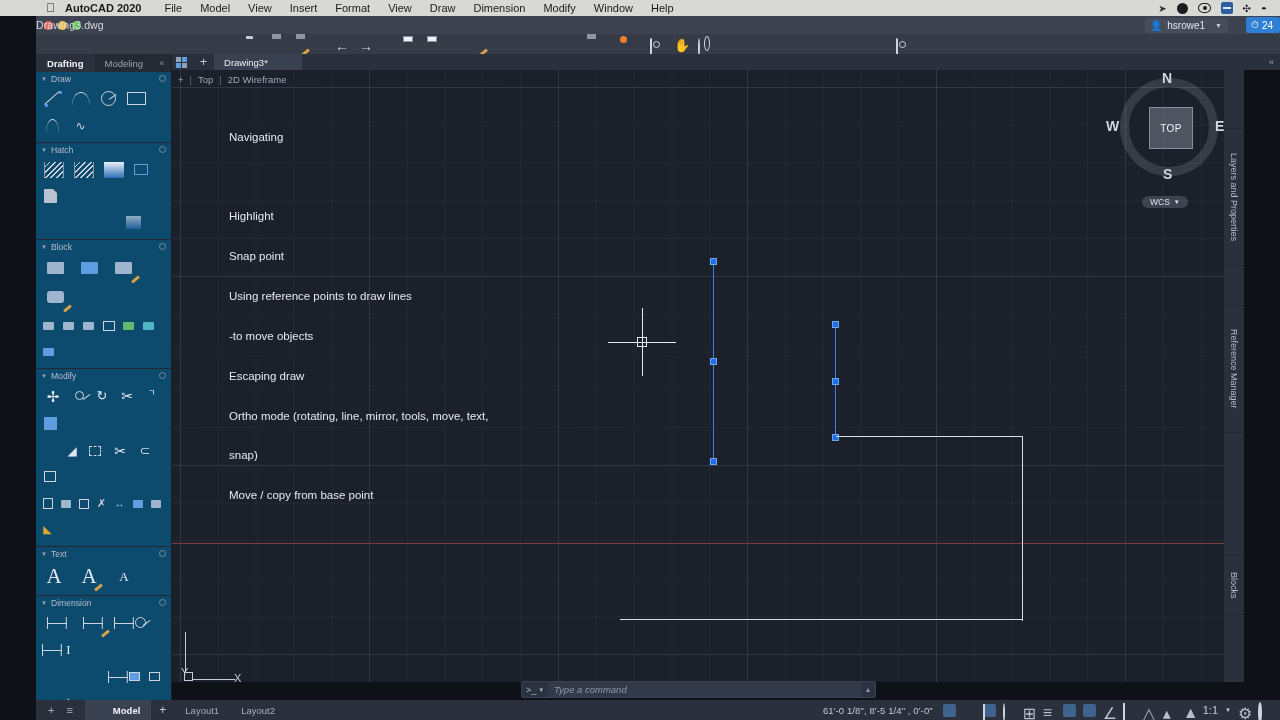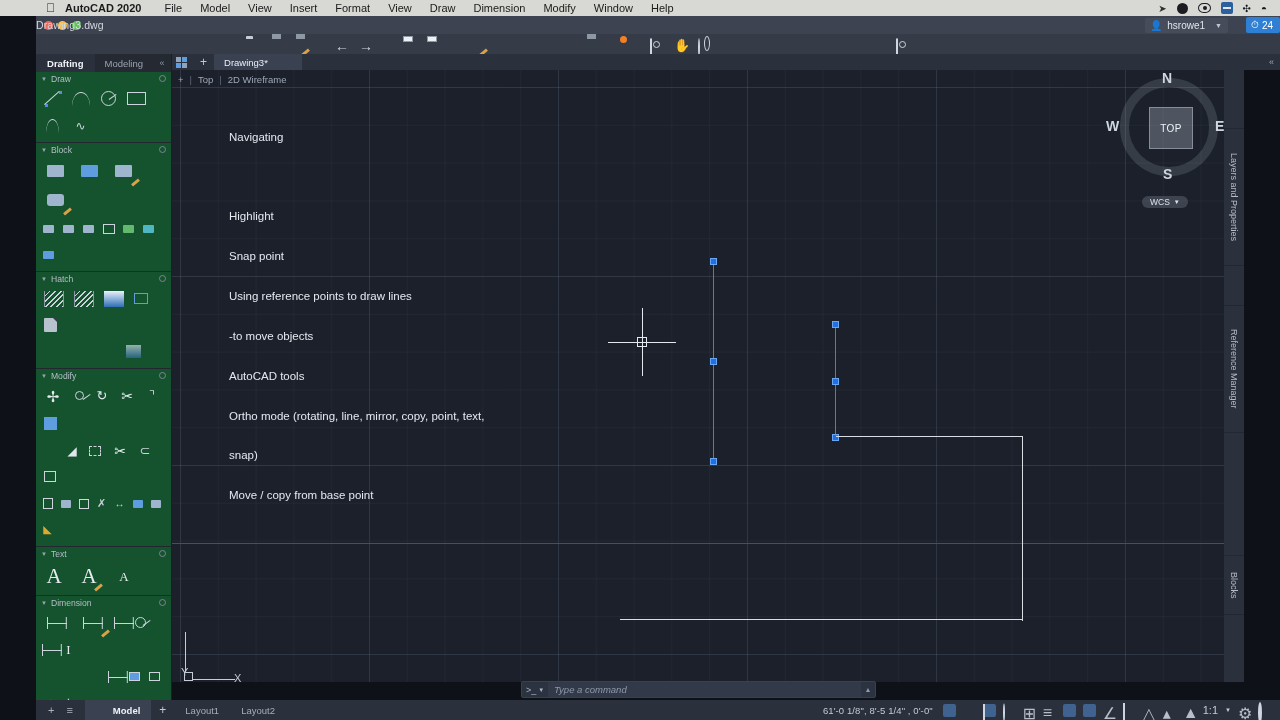--- a/index.html
+++ b/index.html
@@ -86,21 +86,21 @@
   .ic-hand{font-size:13px;color:#e3e8ef;line-height:1;}
   .ic-orbit{width:14px;height:9px;border:1.4px solid #cfd6e0;border-radius:50%;position:relative;}
   .ic-orbit:after{content:"";position:absolute;left:5px;top:-2.5px;width:4px;height:13px;border:1.4px solid #cfd6e0;border-radius:50%;}
   .ic-blue{width:13px;height:13px;background:#5d9de0;border-radius:1px;}
   .ic-green{width:12px;height:12px;background:#5fbf6a;border-radius:50%;}
   .badge-dot{position:absolute;right:-3px;top:-3px;width:7px;height:7px;border-radius:50%;background:#f0802a;}
 
   
   .palette {
     position: absolute; left: 36px; top: 54px; width: 136px; height: 646px;
-    background: #14532d;
+    background: #0c4a6e;
     border-right: 1px solid #1a1e27;
   }
   .pal-tabs { display:flex; height:18px; background:#242932; font-size:9.5px; }
   .pal-tab {
     flex:1; display:flex;align-items:center;justify-content:center;
     color:#9aa3b2;
   }
   .pal-tab.active { background:#2b313c; color:#f0f3f8; font-weight:bold; }
   .pal-collapse { width:18px; display:flex;align-items:center;justify-content:center;color:#8d96a5;font-size:9px;}
 
@@ -395,20 +395,50 @@
           </span>
         <span class="pal-btn">
             <span style="color:#cdd4de;font-size:12px">∿</span>
           </span>
       </div>
     </div>
 
     <div class="pal-sec">
       <div class="pal-head">
         <span class="caret">▼</span>
+        <span>Hatch</span>
+        <span class="gear-dot"></span>
+      </div>
+      <div class="pal-row">
+        <span class="pal-btn" style="width:27px">
+            <i class="p-hatch"></i>
+          </span>
+        <span class="pal-btn" style="width:27px">
+            <i class="p-hatch"></i>
+          </span>
+        <span class="pal-btn" style="width:27px">
+            <i class="p-grad"></i>
+          </span>
+        <span class="pal-btn" style="width:21px">
+            <i class="p-rect" style="width:14px;height:11px;border-color:#5d9de0"></i>
+          </span>
+        <span class="pal-btn" style="width:21px">
+            <i class="ic-page"></i>
+          </span>
+      </div>
+      <div class="pal-row">
+        <span class="pal-btn" style="margin-left:81px">
+            <i class="p-grad" style="width:15px;height:13px;opacity:.6"></i>
+          </span>
+      </div>
+    </div>
+
+    <div class="pal-sec">
+      <div class="pal-head">
+        <span class="caret">▼</span>
         <span>Block</span>
         <span class="gear-dot"></span>
       </div>
       <div class="pal-row">
         <span class="pal-btn" style="width:31px;height:26px">
             <i class="p-blockbase"></i>
             <i class="mini-star"></i>
           </span>
         <span class="pal-btn" style="width:31px;height:26px">
             <i class="p-blockbase blu"></i>
@@ -436,50 +466,20 @@
             <i class="p-rect" style="width:12px;height:10px"></i>
           </span>
         <span class="pal-btn" style="width:17px">
             <i class="p-blockbase grn" style="width:11px;height:8px"></i>
           </span>
         <span class="pal-btn" style="width:17px">
             <i class="p-blockbase cy" style="width:11px;height:8px"></i>
           </span>
         <span class="pal-btn" style="width:17px">
             <i class="p-blockbase blu" style="width:11px;height:8px"></i>
-          </span>
-      </div>
-    </div>
-
-    <div class="pal-sec">
-      <div class="pal-head">
-        <span class="caret">▼</span>
-        <span>Hatch</span>
-        <span class="gear-dot"></span>
-      </div>
-      <div class="pal-row">
-        <span class="pal-btn" style="width:27px">
-            <i class="p-hatch"></i>
-          </span>
-        <span class="pal-btn" style="width:27px">
-            <i class="p-hatch"></i>
-          </span>
-        <span class="pal-btn" style="width:27px">
-            <i class="p-grad"></i>
-          </span>
-        <span class="pal-btn" style="width:21px">
-            <i class="p-rect" style="width:14px;height:11px;border-color:#5d9de0"></i>
-          </span>
-        <span class="pal-btn" style="width:21px">
-            <i class="ic-page"></i>
-          </span>
-      </div>
-      <div class="pal-row">
-        <span class="pal-btn" style="margin-left:81px">
-            <i class="p-grad" style="width:15px;height:13px;opacity:.6"></i>
           </span>
       </div>
     </div>
 
     <div class="pal-sec">
       <div class="pal-head">
         <span class="caret">▼</span>
         <span>Modify</span>
         <span class="gear-dot"></span>
       </div>
@@ -640,22 +640,22 @@
       <span>2D Wireframe</span>
     </div>
 
     <div class="note">
       <div>Navigating</div>
       <div class="blank"></div>
       <div>Highlight</div>
       <div>Snap point</div>
       <div>Using reference points to draw lines</div>
       <div>-to move objects</div>
-      <div>AutoCAD tools</div>
-      <div>Ortho mode (rotating, line, mirror, copy, point, text,</div>
+      <div>Escaping draw</div>
+      <div>Ortho mode (rotating, line, mirror, tools, move, text,</div>
       <div>snap)</div>
       <div>Move / copy from base point</div>
     </div>
 
     <div class="geom">
 
       <div class="redline" style="top:473px;"></div>
 
       <div class="sel-line" style="left:541px; top:192px; height:200px;"></div>
       <div class="grip-sq" style="left:538px; top:188px;"></div>

